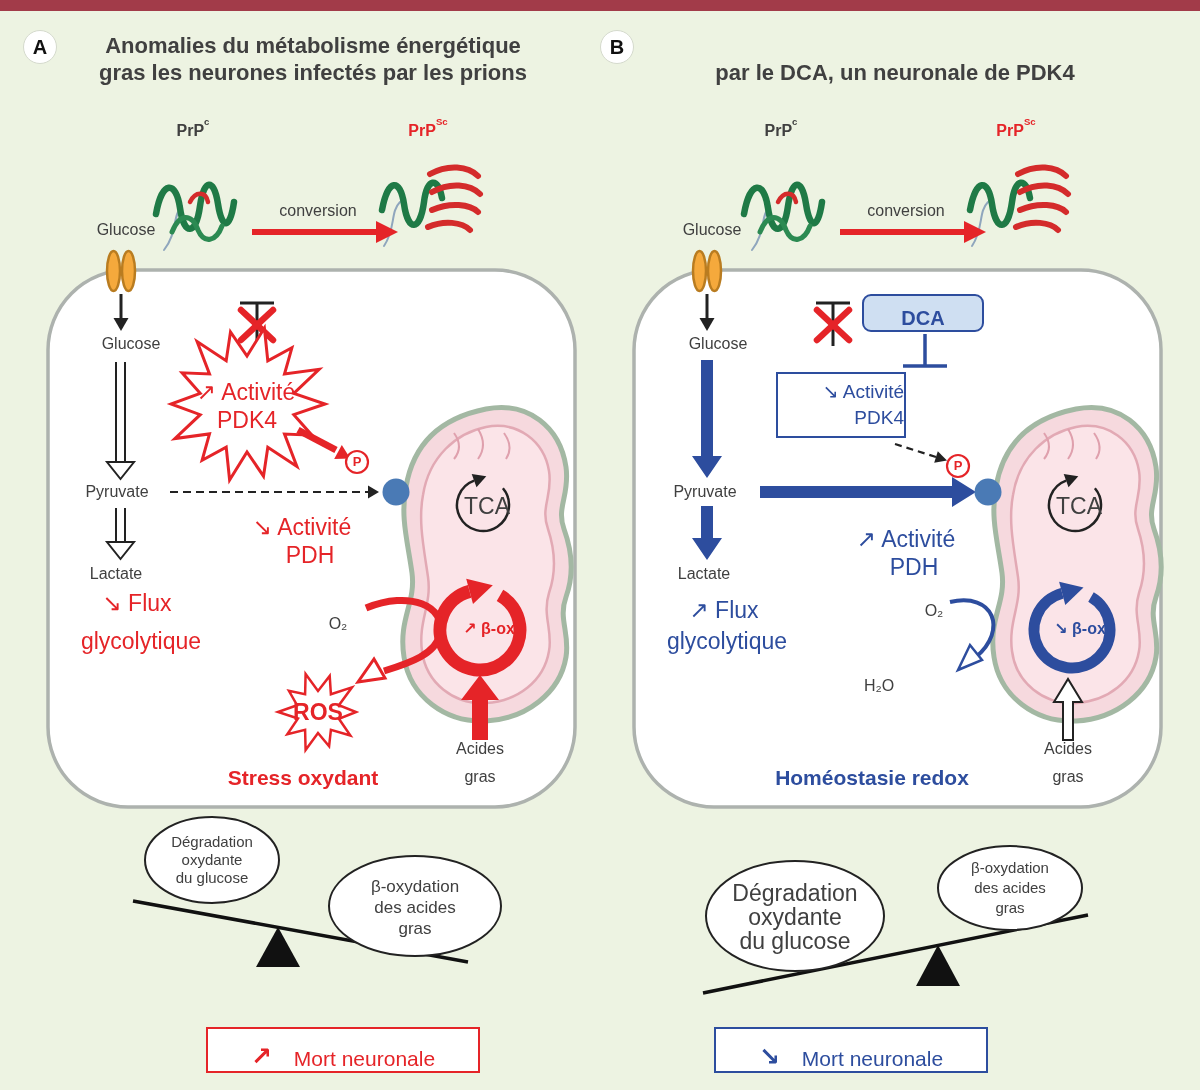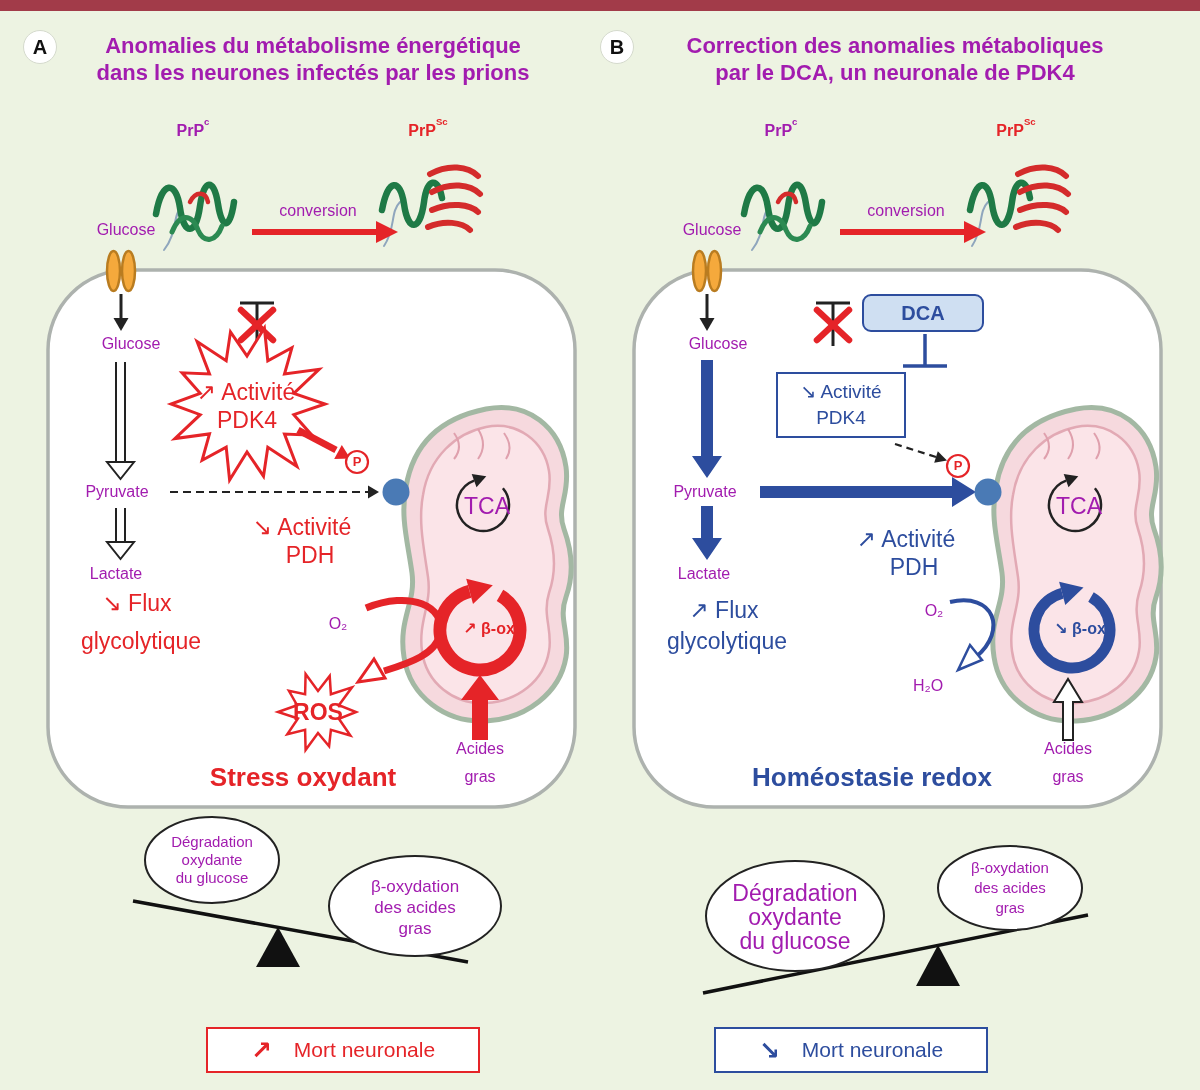--- a/index.html
+++ b/index.html
@@ -6,34 +6,34 @@
   html,body{width:1200px;height:1090px}
   body{
     background:var(--background,#edf3e2);
     font-family:"Liberation Sans","DejaVu Sans",sans-serif;
     overflow:hidden;
   }
   .stage{position:relative;width:1200px;height:1090px}
   .topbar{position:absolute;left:0;top:0;width:1200px;height:11px;background:var(--top_bar,#a23b49)}
   svg.art{position:absolute;left:0;top:0}
 
-  .t{position:absolute;transform:translate(-50%,-50%);white-space:nowrap;color:#a21caf;line-height:1.05;text-align:center}
+  .t{position:absolute;transform:translate(-50%,-50%);white-space:nowrap;color:#404040;line-height:1.05;text-align:center}
   .red{color:var(--red,#e52428)}
   .blue{color:var(--blue,#2d4d9e)}
   .bold{font-weight:700}
   .sb{font-weight:600}
   .s13{font-size:13px}.s15{font-size:15px}.s17{font-size:17px}.s19{font-size:23px}
-  .s20{font-size:16px}.s21{font-size:26px}
+  .s20{font-size:16px}.s21{font-size:21px}
   .title{font-size:22px;font-weight:700}
   .badge{position:absolute;transform:translate(-50%,-50%);width:34px;height:34px;border-radius:50%;
     background:#fff;border:1px solid #d5dacd;display:flex;align-items:center;justify-content:center;
     font-weight:700;font-size:20px;color:#111}
   sup.pp{font-size:0.6em;position:relative;top:-0.55em}
 
-  .boxframe{position:absolute;background:#fff;display:flex;align-items:center;justify-content:center}
+  .boxframe{position:absolute;background:#fff;display:flex;align-items:flex-end;justify-content:center}
   .dca-box{left:862px;top:294px;width:122px;height:38px;background:var(--dca_fill,#cfdff2);
     border:2.5px solid var(--blue,#2d4d9e);border-radius:9px;font-size:20px;font-weight:700;color:var(--blue,#2d4d9e)}
   .pdk4-box{left:776px;top:372px;width:130px;height:66px;border:2px solid var(--blue,#2d4d9e);
     flex-direction:column;font-size:19px;color:var(--blue,#2d4d9e);line-height:1.35}
   .mort-box{width:274px;height:46px;gap:22px;font-size:21px}
   .mort-a{left:206px;top:1027px;border:2.5px solid var(--red,#e52428);color:var(--red,#e52428)}
   .mort-b{left:714px;top:1027px;border:2.5px solid var(--blue,#2d4d9e);color:var(--blue,#2d4d9e)}
   .mort-arrow{font-size:25px;font-weight:700}
 </style>
 </head>
@@ -184,21 +184,21 @@
         <line x1="703" y1="993" x2="1088" y2="915" stroke="#111" stroke-width="3.5"></line>
         <polygon points="938,945 916,986 960,986" fill="#111"></polygon>
         <ellipse cx="795" cy="916" rx="89" ry="55" fill="#fff" stroke="#222" stroke-width="2"></ellipse>
         <ellipse cx="1010" cy="888" rx="72" ry="42" fill="#fff" stroke="#222" stroke-width="2"></ellipse>
       </g>
     </g>
   </svg>
 
   <div class="badge" style="left:40px;top:47px">A</div>
   <div class="t title" style="left:313px;top:46px">Anomalies du métabolisme énergétique</div>
-  <div class="t title" style="left:313px;top:73px">dans les neurones infectés par les prions</div>
+  <div class="t title" style="left:313px;top:73px">gras les neurones infectés par les prions</div>
 
   <div class="t s20 sb" style="left:193px;top:131px">
     <span>PrP</span><sup class="pp">c</sup>
   </div>
   <div class="t s20" style="left:318px;top:211px">conversion</div>
   <div class="t s20 sb red" style="left:428px;top:131px">
     <span>PrP</span><sup class="pp">Sc</sup>
   </div>
 
   <div class="t s20" style="left:126px;top:230px">Glucose</div>
@@ -228,21 +228,20 @@
   <div class="t s17" style="left:415px;top:887px">β-oxydation</div>
   <div class="t s17" style="left:415px;top:908px">des acides</div>
   <div class="t s17" style="left:415px;top:929px">gras</div>
 
   <div class="boxframe mort-box mort-a">
     <span class="mort-arrow">↗</span>
     <span>Mort neuronale</span>
   </div>
 
   <div class="badge" style="left:617px;top:47px">B</div>
-  <div class="t title" style="left:895px;top:46px">Correction des anomalies métaboliques</div>
   <div class="t title" style="left:895px;top:73px">par le DCA, un neuronale de PDK4</div>
 
   <div class="t s20 sb" style="left:781px;top:131px">
     <span>PrP</span><sup class="pp">c</sup>
   </div>
   <div class="t s20" style="left:906px;top:211px">conversion</div>
   <div class="t s20 sb red" style="left:1016px;top:131px">
     <span>PrP</span><sup class="pp">Sc</sup>
   </div>
 
@@ -261,21 +260,21 @@
     <span>PDK4</span>
   </div>
 
   <div class="t s13 red bold" style="left:958px;top:466px">P</div>
   <div class="t s19 blue" style="left:906px;top:539px">↗ Activité</div>
   <div class="t s19 blue" style="left:914px;top:567px">PDH</div>
 
   <div class="t s19" style="left:1079px;top:506px">TCA</div>
   <div class="t s20 sb blue" style="left:1080px;top:629px">↘ β-ox</div>
   <div class="t s20" style="left:934px;top:611px">O₂</div>
-  <div class="t s20" style="left:928px;top:686px">H₂O</div>
+  <div class="t s20" style="left:879px;top:686px">H₂O</div>
   <div class="t s20" style="left:1068px;top:749px">Acides</div>
   <div class="t s20" style="left:1068px;top:777px">gras</div>
   <div class="t s21 bold blue" style="left:872px;top:778px">Homéostasie redox</div>
 
   <div class="t s19" style="left:795px;top:893px">Dégradation</div>
   <div class="t s19" style="left:795px;top:917px">oxydante</div>
   <div class="t s19" style="left:795px;top:941px">du glucose</div>
   <div class="t s15" style="left:1010px;top:868px">β-oxydation</div>
   <div class="t s15" style="left:1010px;top:888px">des acides</div>
   <div class="t s15" style="left:1010px;top:908px">gras</div>

